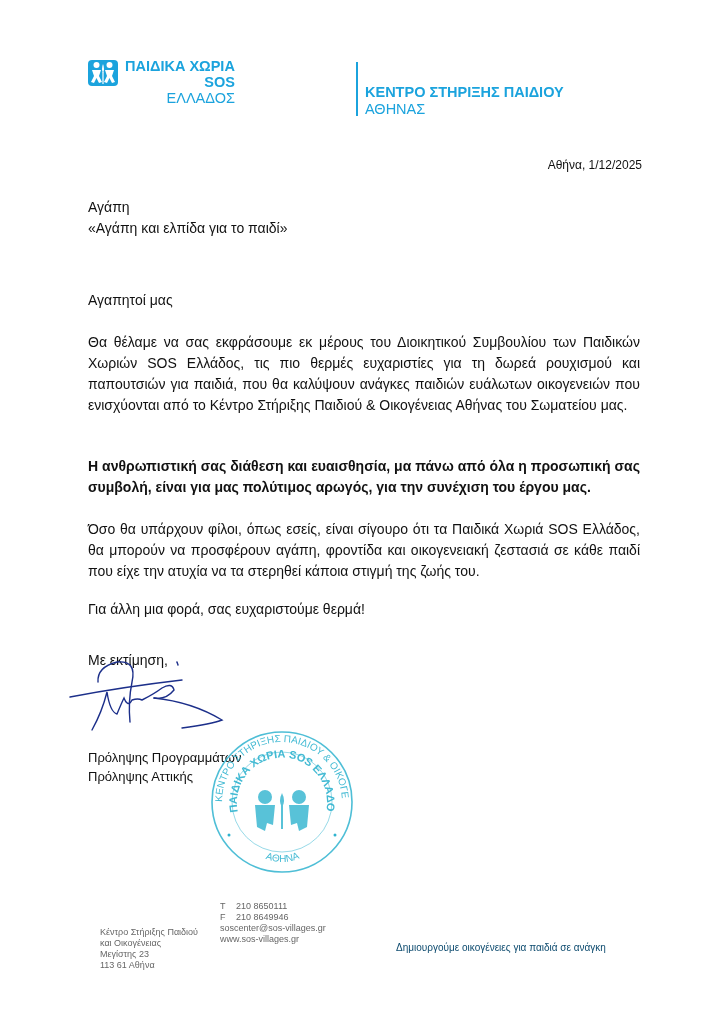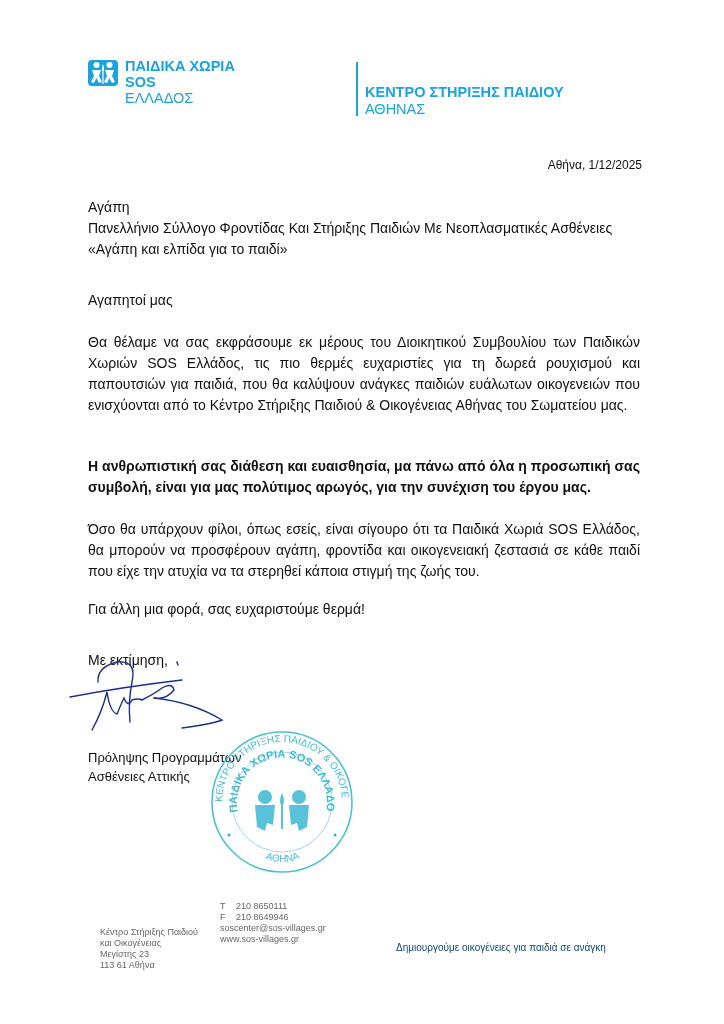--- a/index.html
+++ b/index.html
@@ -4,21 +4,21 @@
 <style>
   html, body { margin: 0; padding: 0; background: #ffffff; }
   body { width: 724px; height: 1024px; position: relative; overflow: hidden;
          font-family: "Liberation Sans", sans-serif; color: #111; }
   .abs { position: absolute; }
 
   
   .logo-left { left: 88px; top: 58px; }
   .logo-badge { position: absolute; left: 0; top: 2px; width: 30px; height: 26px;
                 background: #1ba3dd; border-radius: 4px; }
-  .logo-text-left { position: absolute; left: 37px; top: 0; line-height: 16px; font-size: 14.5px; color: #1ba3dd; white-space: nowrap; }
+  .logo-text-left { position: absolute; left: 37px; top: 0; line-height: 16px; font-size: 14.5px; color: #1ba3dd; white-space: nowrap; text-align: right; }
   .logo-text-left .b { font-weight: bold; }
   .logo-divider { left: 356px; top: 62px; width: 1.5px; height: 54px; background: #1ba3dd; }
   .logo-right { left: 365px; top: 60px; line-height: 16.5px; font-size: 14.5px; color: #1ba3dd; white-space: nowrap; margin-top: 24px; }
   .logo-right .b { font-weight: bold; }
 
   
   .date { right: 82px; top: 158px; font-size: 12px; }
   .text { font-size: 14px; line-height: 21px; }
   .recipient { left: 88px; top: 197px; width: 560px; }
   .greeting { left: 88px; top: 290px; }
@@ -67,21 +67,20 @@
 
 <div class="abs logo-right">
   <div class="b">ΚΕΝΤΡΟ ΣΤΗΡΙΞΗΣ ΠΑΙΔΙΟΥ</div>
   <div>ΑΘΗΝΑΣ</div>
 </div>
 
 <div class="abs date">Αθήνα, 1/12/2025</div>
 
 <div class="abs text recipient">
   <div>Αγάπη</div>
-  <div style="white-space:nowrap;">Πανελλήνιο Σύλλογο Φροντίδας Και Στήριξης Παιδιών Με Νεοπλασματικές Ασθένειες</div>
   <div>«Αγάπη και ελπίδα για το παιδί»</div>
 </div>
 
 <div class="abs text greeting">Αγαπητοί μας</div>
 
 <div class="abs text para p1">Θα θέλαμε να σας εκφράσουμε εκ μέρους του Διοικητικού Συμβουλίου των Παιδικών Χωριών SOS Ελλάδος, τις πιο θερμές ευχαριστίες για τη δωρεά ρουχισμού και παπουτσιών για παιδιά,  που θα καλύψουν ανάγκες παιδιών ευάλωτων οικογενειών που ενισχύονται από το Κέντρο Στήριξης Παιδιού &amp; Οικογένειας Αθήνας του Σωματείου μας.</div>
 <div class="abs text para p2">Η ανθρωπιστική σας διάθεση και ευαισθησία, μα πάνω από όλα η προσωπική σας συμβολή, είναι για μας πολύτιμος αρωγός, για την συνέχιση του έργου μας.</div>
 <div class="abs text para p3">Όσο θα υπάρχουν φίλοι, όπως εσείς, είναι σίγουρο ότι τα Παιδικά Χωριά SOS Ελλάδος, θα μπορούν να προσφέρουν αγάπη, φροντίδα και οικογενειακή ζεστασιά σε κάθε παιδί που είχε την ατυχία να τα στερηθεί κάποια στιγμή της ζωής του.</div>
 
 <div class="abs text thanks">Για άλλη μια φορά, σας ευχαριστούμε θερμά!</div>
@@ -92,21 +91,21 @@
     <path d="M8 55 Q60 45 120 38"></path>
     <path d="M36 40 Q35 25 55 20 Q75 18 70 40 Q66 60 68 80"></path>
     <path d="M30 88 Q40 70 45 50 Q48 70 55 72 Q60 60 62 56 Q66 66 70 58 Q76 56 80 58 Q92 52 100 46 Q110 40 112 48 Q104 58 92 56"></path>
     <path d="M92 56 Q130 60 160 78 Q150 82 120 86"></path>
     <path d="M115 20 L116 23"></path>
   </svg>
 </div>
 
 <div class="abs signer">
   <div class="role">Πρόληψης Προγραμμάτων</div>
-  <div class="role">Ασθένειες  Αττικής</div>
+  <div class="role">Πρόληψης  Αττικής</div>
 </div>
 
 <div class="abs stamp">
   <svg width="150" height="150" viewBox="0 0 150 150">
     <defs>
       <path id="outerArc" d="M 75 75 m -60 0 a 60 60 0 1 1 120 0"></path>
       <path id="innerArc" d="M 75 75 m -44 10 a 45 45 0 1 1 88 0"></path>
       <path id="bottomArc" d="M 40 120 Q 75 150 110 120"></path>
     </defs>
     <circle cx="75" cy="75" r="70" fill="none" stroke="#2fb3cf" stroke-width="1.6" opacity="0.85"></circle>

